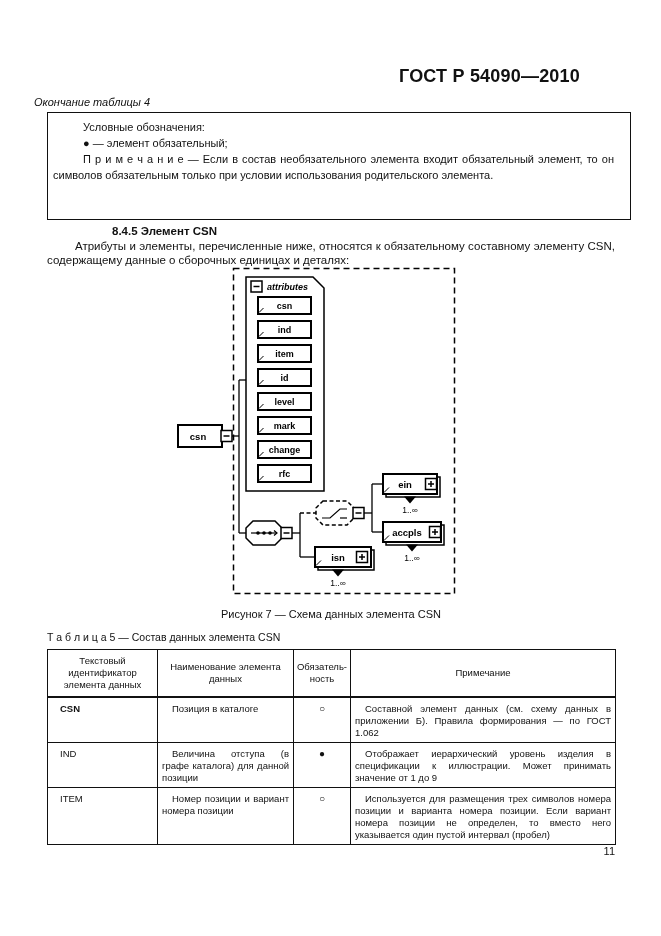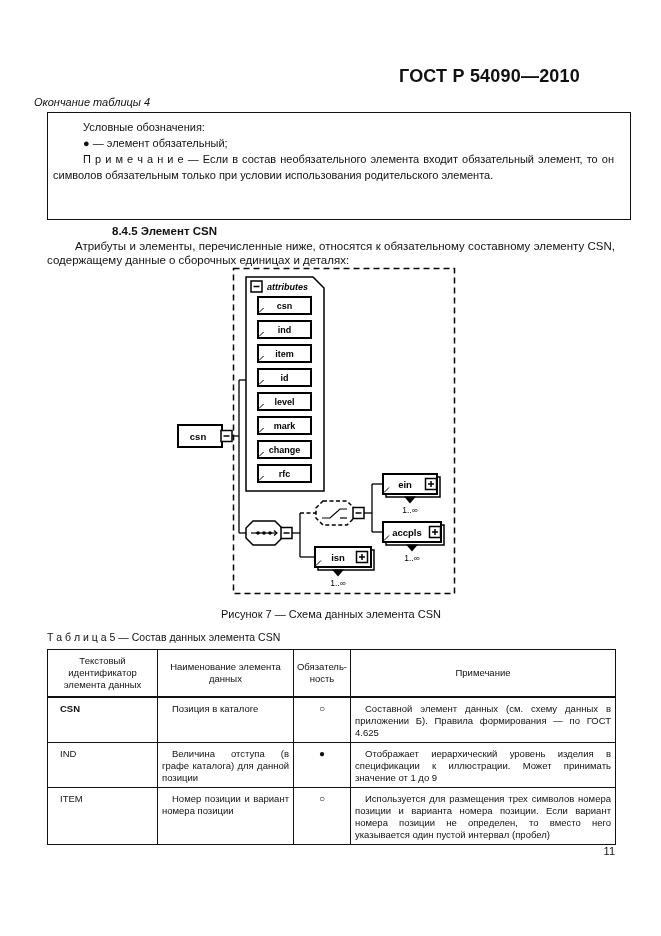--- a/index.html
+++ b/index.html
@@ -228,21 +228,21 @@
       <th>Обязатель- ность</th>
       <th>Примечание</th>
     </tr>
   </thead>
   <tbody>
     <tr>
       <td class="c-id">CSN</td>
       <td class="c-name">Позиция в каталоге</td>
       <td class="c-req">○</td>
       <td class="c-note">
-          <div class="fl">Составной элемент данных (см. схему данных в приложении Б). Правила формирования — по ГОСТ 4.625</div>
+          <div class="fl">Составной элемент данных (см. схему данных в приложении Б). Правила формирования — по ГОСТ 1.062</div>
         </td>
     </tr>
     <tr>
       <td class="c-id">IND</td>
       <td class="c-name">Величина отступа (в графе каталога) для данной позиции</td>
       <td class="c-req">●</td>
       <td class="c-note">
           <div class="fl">Отображает иерархический уровень изделия в спецификации к иллюстрации. Может принимать значение от 1 до 9</div>
         </td>
     </tr>

